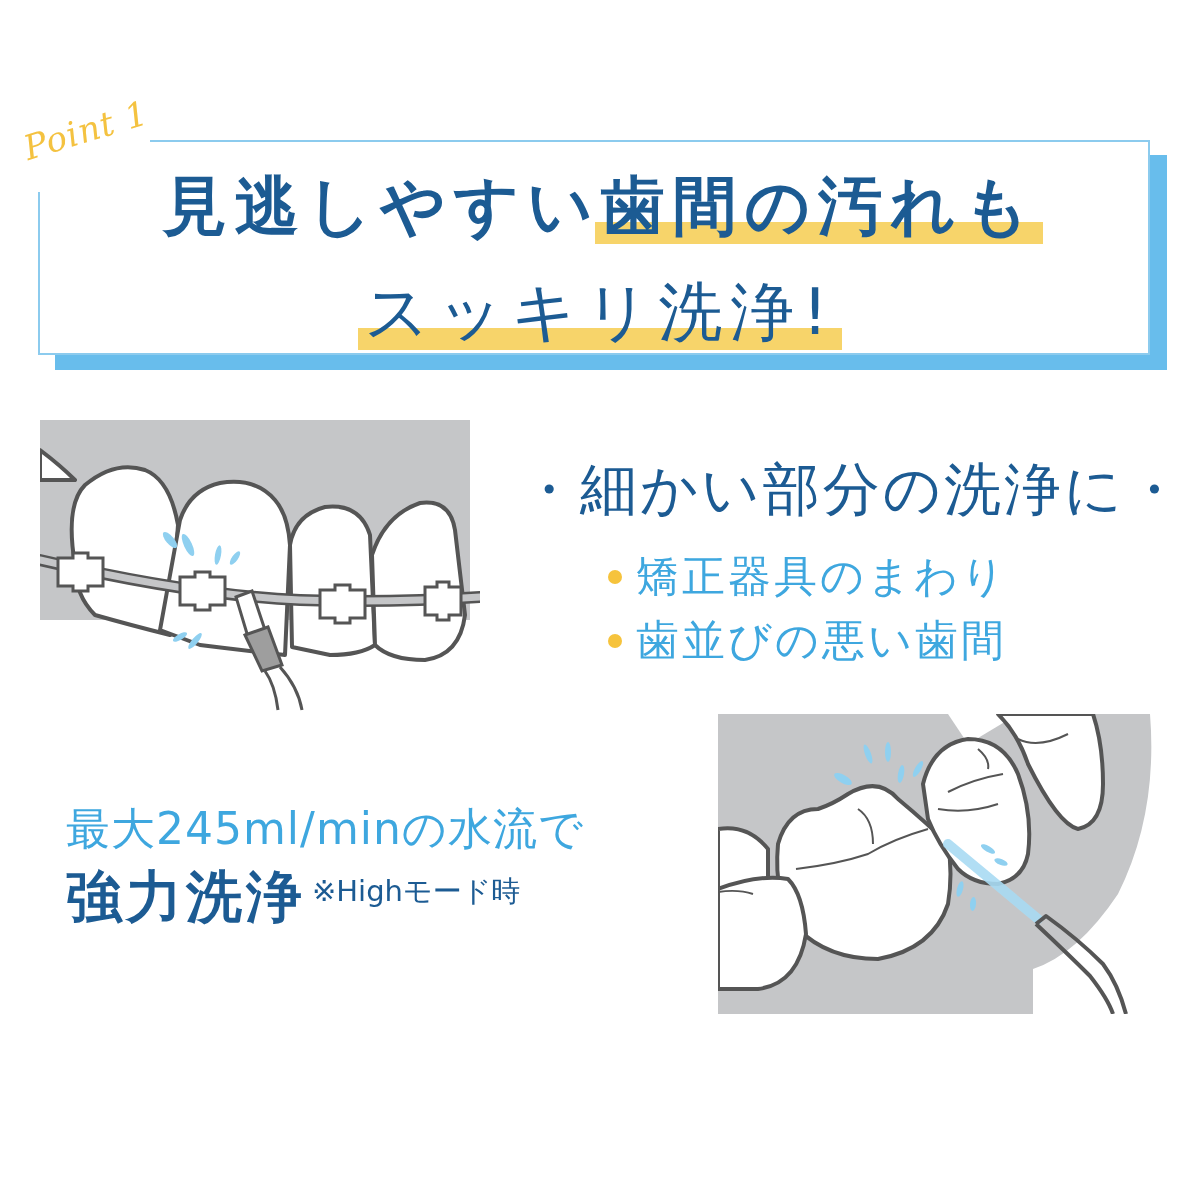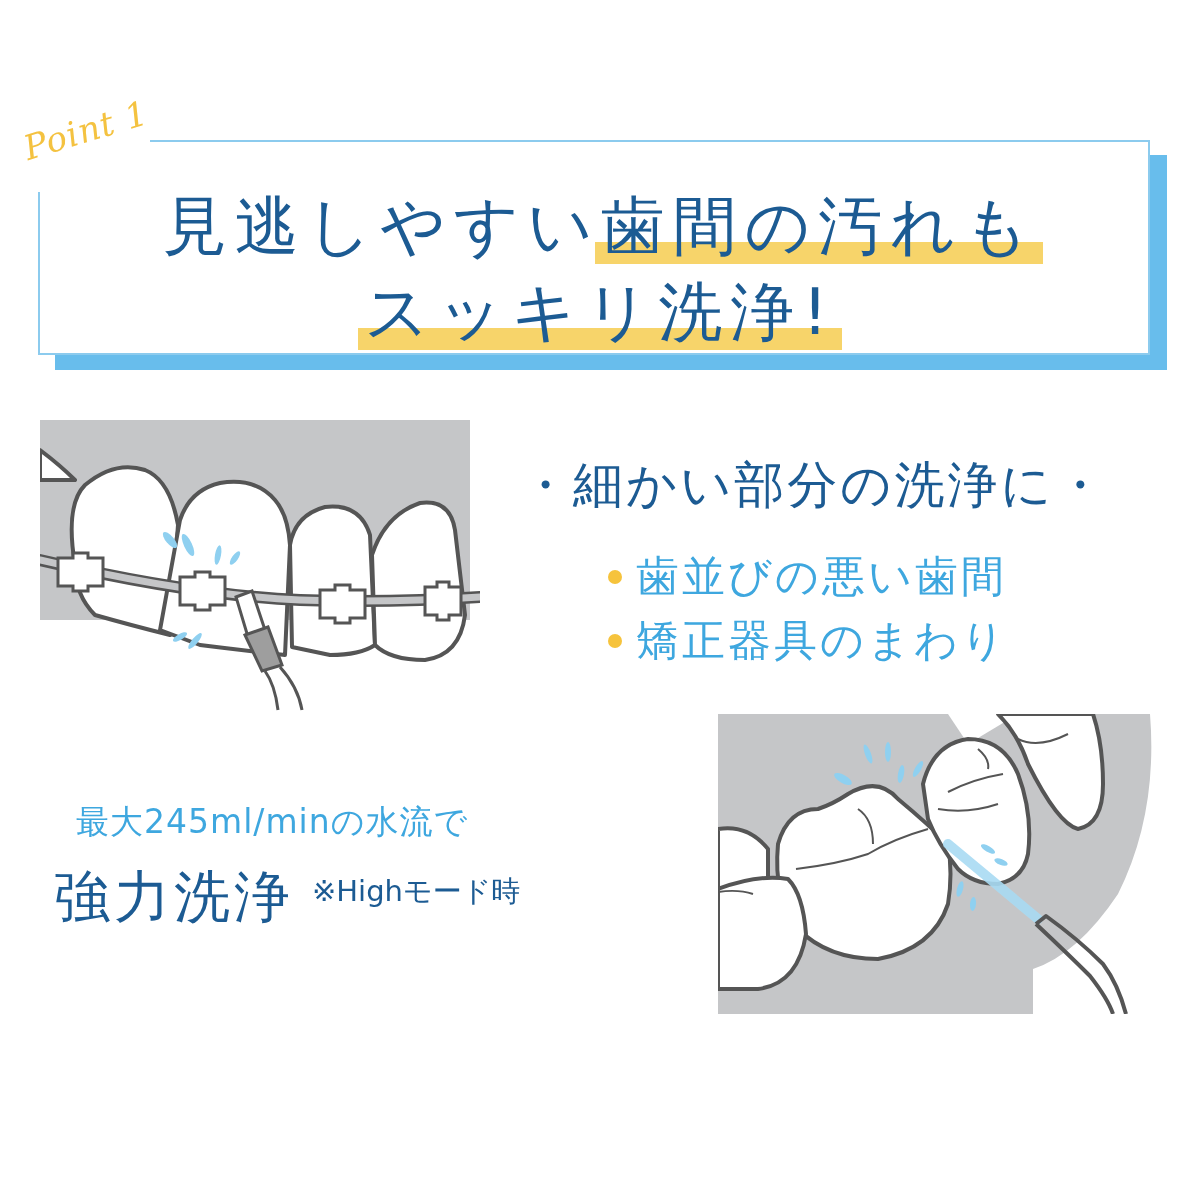--- a/index.html
+++ b/index.html
@@ -11,45 +11,45 @@
                   background: #68bdec; }
   .frame { position: absolute; left: 38px; top: 140px; width: 1112px; height: 215px;
            background: #ffffff; border: 2px solid #8ccbee; box-sizing: border-box; }
   .frame-gap { position: absolute; left: 30px; top: 132px; width: 120px; height: 60px; background: #ffffff; }
   .point-label { position: absolute; left: 22px; top: 110px; transform: rotate(-17deg);
                  color: #f4c240; font-family: "DejaVu Serif", serif; font-style: italic;
                  font-size: 34px; letter-spacing: 1px; }
 
   .headline { position: absolute; left: 0; width: 1200px; text-align: center;
               color: #1c5b93; font-size: 64px; font-weight: normal; letter-spacing: 8px; line-height: 1; }
-  .headline.l1 { top: 194px; }
+  .headline.l1 { top: 174px; font-weight: bold; }
   .headline.l2 { top: 280px; }
   .hl { position: relative; display: inline-block; }
   .hl::before { content: ""; position: absolute; left: -6px; right: -6px; bottom: -6px; height: 22px;
                 background: #f7d46a; z-index: -1; }
   .headline span { position: relative; z-index: 1; }
 
   
   .illus { position: absolute; }
   .illus-braces { left: 40px; top: 415px; width: 440px; height: 300px; }
   .illus-molars { left: 718px; top: 714px; width: 482px; height: 300px; }
 
   
   .sub-heading { position: absolute; left: 520px; top: 452px; width: 650px;
-                 color: #1c5b93; font-size: 50px; letter-spacing: 3px; white-space: nowrap; }
+                 color: #1c5b93; font-size: 57px; letter-spacing: 3px; white-space: nowrap; }
   .bullets { position: absolute; left: 608px; top: 545px; list-style: none; margin: 0; padding: 0; }
   .bullets li { display: flex; align-items: center; height: 64px;
                 color: #3ea7df; font-size: 43px; letter-spacing: 3px; white-space: nowrap; }
   .bullets .dot { width: 14px; height: 14px; border-radius: 50%; background: #f6c33c; margin-right: 14px; flex: none; }
 
   
-  .flow-text { position: absolute; left: 76px; top: 800px; color: #3ea7df; font-size: 33px;
+  .flow-text { position: absolute; left: 66px; top: 800px; color: #3ea7df; font-size: 44px;
                letter-spacing: 1px; white-space: nowrap; text-align: right; }
-  .strong-text { position: absolute; left: 54px; top: 860px; color: #1c5b93; font-size: 56px;
-                 letter-spacing: 4px; white-space: nowrap; font-weight: normal; }
+  .strong-text { position: absolute; left: 66px; top: 860px; color: #1c5b93; font-size: 56px;
+                 letter-spacing: 4px; white-space: nowrap; font-weight: bold; }
   .note { position: absolute; left: 312px; top: 872px; color: #1c5b93; font-size: 29px; white-space: nowrap; }
 </style>
 </head>
 <body>
 
 <div class="frame-shadow"></div>
 <div class="frame"></div>
 <div class="frame-gap"></div>
 <div class="point-label">Point 1</div>
 
@@ -92,25 +92,25 @@
     <path d="M205 220 L228 212 L242 250 L222 256 Z" fill="#9e9e9e"></path>
   </g>
   <path d="M225 256 Q235 270 238 295" fill="none" stroke="#555555" stroke-width="3"></path>
   <path d="M240 252 Q258 272 262 295" fill="none" stroke="#555555" stroke-width="3"></path>
 </svg>
 
 <div class="sub-heading">・細かい部分の洗浄に・</div>
 <ul class="bullets">
   <li>
     <span class="dot"></span>
-    <span>歯並びの悪い歯間</span>
+    <span>矯正器具のまわり</span>
   </li>
   <li>
     <span class="dot"></span>
-    <span>矯正器具のまわり</span>
+    <span>歯並びの悪い歯間</span>
   </li>
 </ul>
 
 <div class="flow-text">最大245ml/minの水流で</div>
 <div class="strong-text">強力洗浄</div>
 <div class="note">※Highモード時</div>
 
 <svg class="illus illus-molars" viewBox="0 0 482 300" xmlns="http://www.w3.org/2000/svg">
   <path d="M130 0 L432 0 Q440 100 400 180 Q360 240 315 255 L315 300 L0 300 L0 0 Z" fill="#c5c6c8"></path>
   <path d="M230 0 L300 0 L250 30 Z" fill="#ffffff"></path>

